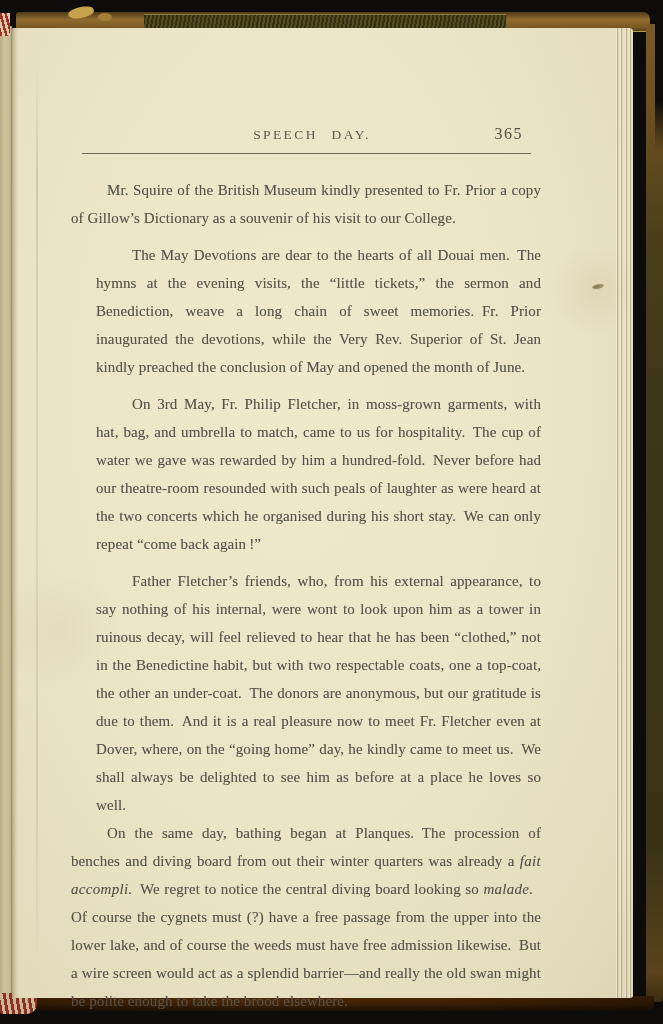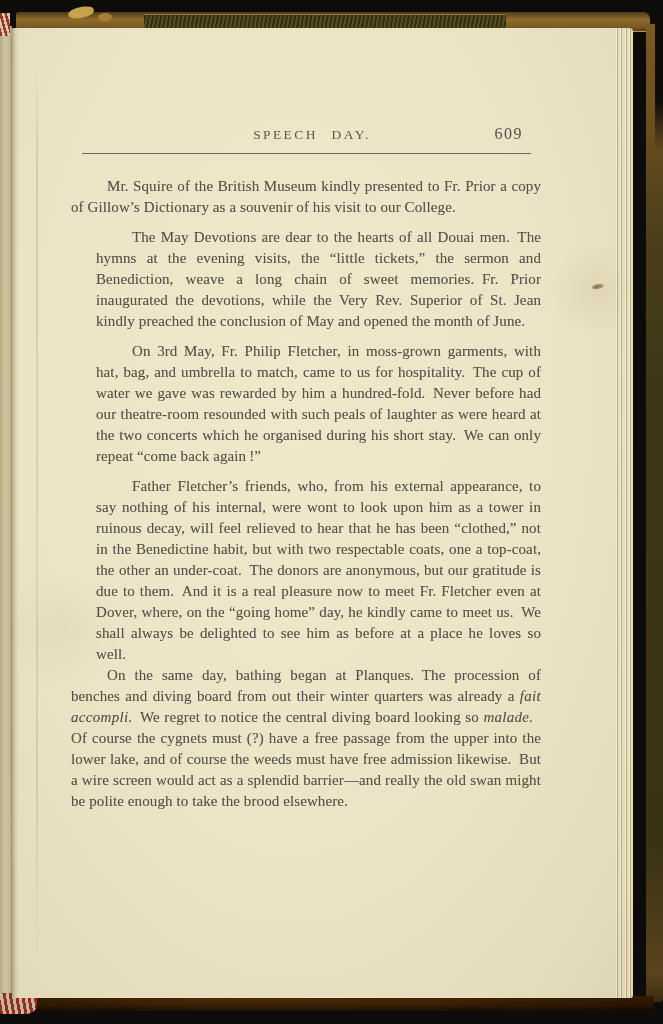--- a/index.html
+++ b/index.html
@@ -106,21 +106,21 @@
   .page-number {
     position: absolute; right: 18px; top: -1px;
     font-size: 16px; letter-spacing: 1.5px; color: #55514a;
   }
   .header-rule {
     border: none; border-top: 1.6px solid rgba(86,82,74,.85);
     margin: 7px 10px 0 11px;
   }
   .paragraph-list {
     margin-top: 22px;
-    font-size: 15px; line-height: 21px;
+    font-size: 15px; line-height: 28px;
     text-align: justify;
     letter-spacing: .1px;
     color: #56524a;
     text-shadow: 0 0 .6px rgba(86,82,74,.35);
   }
   .paragraph-list p { margin: 0; text-indent: 36px; }
   .paragraph-list p.gap { margin-top: 9px; margin-left: 25px; }
   .paragraph-list em { font-style: italic; letter-spacing: .3px; }
 </style>
 </head>
@@ -142,21 +142,21 @@
 
   <div class="book-page">
     <div class="gutter-crease"></div>
     <div class="page-crease"></div>
     <div class="page-edges"></div>
     <div class="ink-smudge"></div>
 
     <div class="content">
       <div class="running-header">
         <div class="header-title">SPEECH DAY.</div>
-        <div class="page-number">609</div>
+        <div class="page-number">365</div>
       </div>
       <hr class="header-rule">
       <div class="paragraph-list">
           <p class=""><span>Mr. Squire of the British Museum kindly presented to Fr. Prior a copy of Gillow’s Dictionary as a souvenir of his visit to our College.</span></p>
           <p class="gap"><span>The May Devotions are dear to the hearts of all Douai men. The hymns at the evening visits, the “little tickets,” the sermon and Benediction, weave a long chain of sweet memories. Fr. Prior inaugurated the devotions, while the Very Rev. Superior of St. Jean kindly preached the conclusion of May and opened the month of June.</span></p>
           <p class="gap"><span>On 3rd May, Fr. Philip Fletcher, in moss-grown garments, with hat, bag, and umbrella to match, came to us for hospitality. The cup of water we gave was rewarded by him a hundred-fold. Never before had our theatre-room resounded with such peals of laughter as were heard at the two concerts which he organised during his short stay. We can only repeat “come back again !”</span></p>
           <p class="gap"><span>Father Fletcher’s friends, who, from his external appearance, to say nothing of his internal, were wont to look upon him as a tower in ruinous decay, will feel relieved to hear that he has been “clothed,” not in the Benedictine habit, but with two respectable coats, one a top-coat, the other an under-coat. The donors are anonymous, but our gratitude is due to them. And it is a real pleasure now to meet Fr. Fletcher even at Dover, where, on the “going home” day, he kindly came to meet us. We shall always be delighted to see him as before at a place he loves so well.</span></p>
           <p class=""><span>On the same day, bathing began at Planques. The procession of benches and diving board from out their winter quarters was already a </span><em>fait accompli.</em><span> We regret to notice the central diving board looking so </span><em>malade.</em><span> Of course the cygnets must (?) have a free passage from the upper into the lower lake, and of course the weeds must have free admission likewise. But a wire screen would act as a splendid barrier—and really the old swan might be polite enough to take the brood elsewhere.</span></p>
         </div>
     </div>

